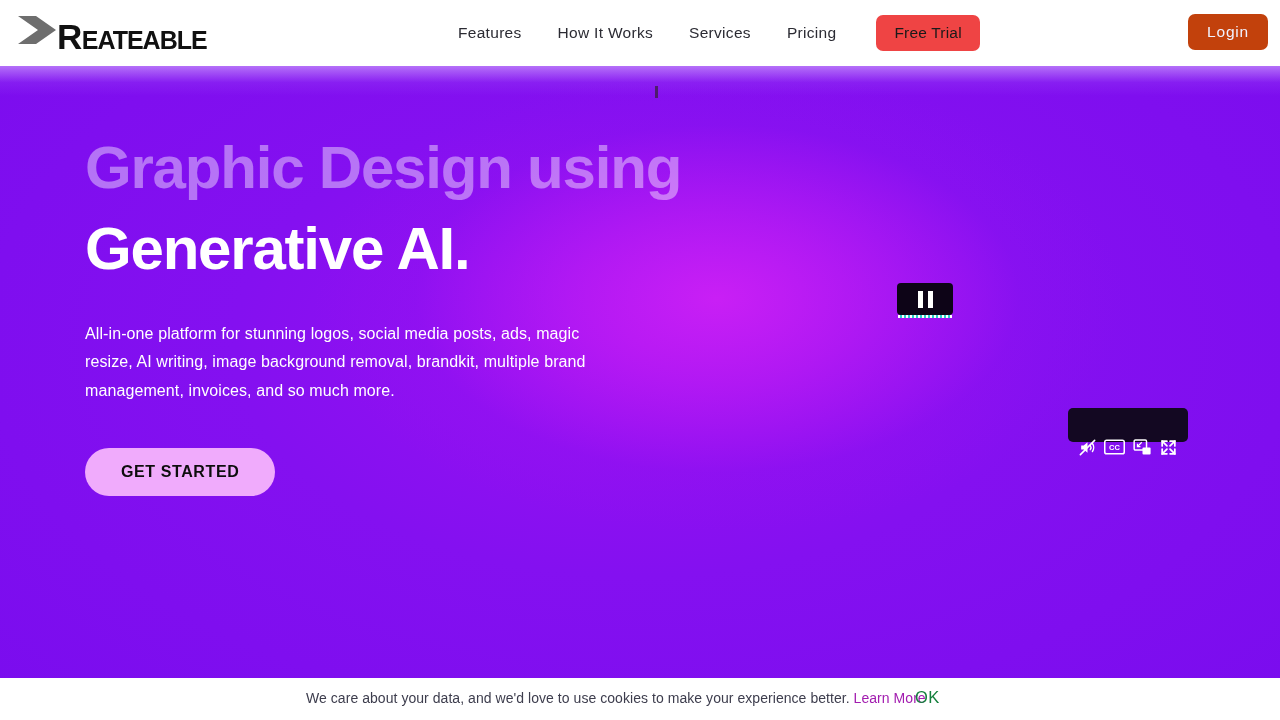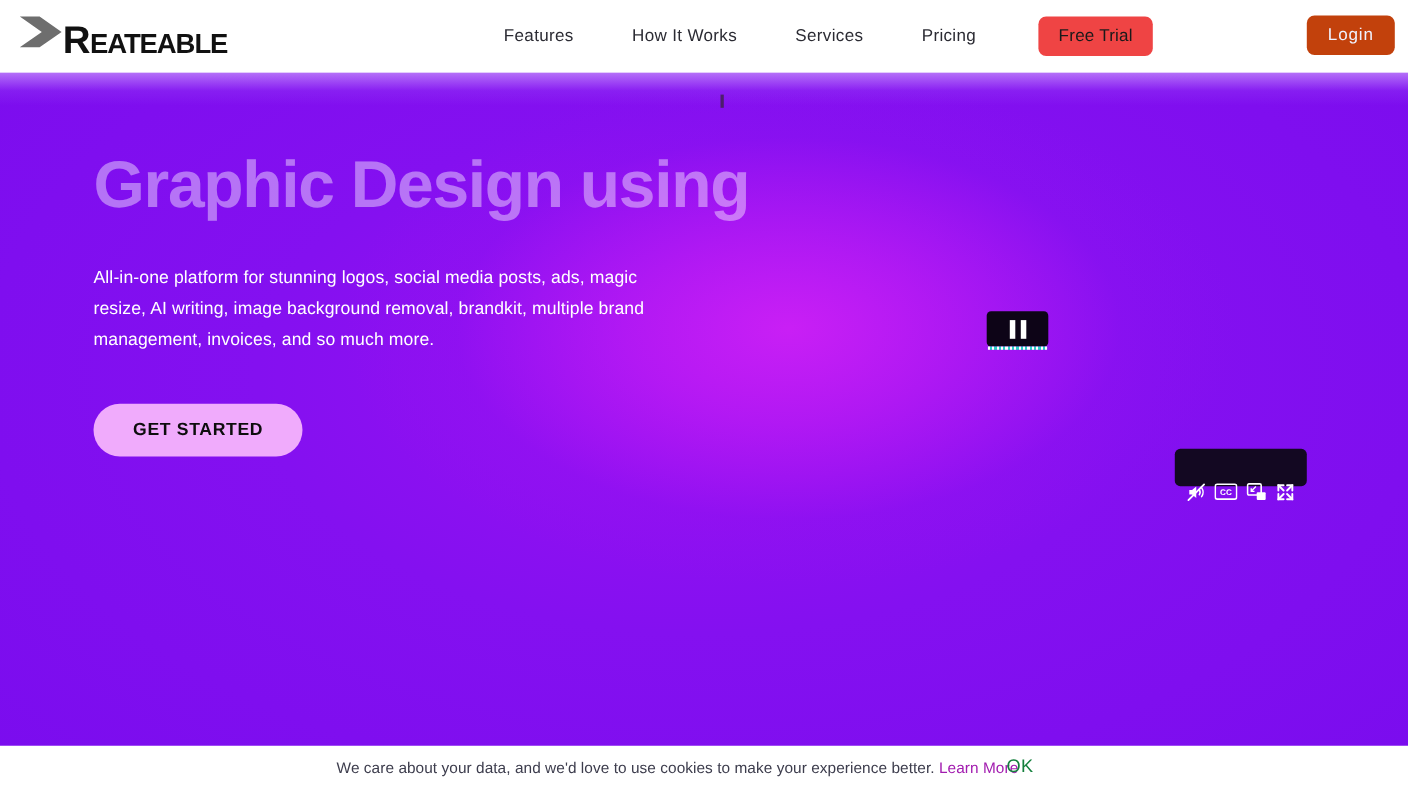--- a/index.html
+++ b/index.html
@@ -33,21 +33,21 @@
     margin-left: -31px;
     margin-bottom: 4px;
     display: flex; align-items: baseline;
   }
   .logo-text .cap { font-size: 35px; }
   .logo-text .rest { font-size: 25px; letter-spacing: -1px; }
 
   .nav {
     position: absolute; left: 440px; top: 0;
     height: 66px;
-    display: flex; align-items: center; gap: 17px; justify-content: center;
+    display: flex; align-items: center; gap: 0px; justify-content: center;
   }
   .nav-item {
     font-size: 15.5px;
     color: #2b2b33;
     letter-spacing: 0.3px;
     padding: 0 18px;
     cursor: pointer;
     white-space: nowrap;
   }
   .btn-free-trial {
@@ -221,20 +221,21 @@
 </div>
 
 <section class="hero">
   <div class="hero-glow"></div>
   <div class="hero-topfade"></div>
   <div class="caret"></div>
 
   <div class="hero-content">
     <h1 class="hero-title">
       <span class="title-muted">Graphic Design using</span>
+      <span class="title-strong">Generative AI.</span>
     </h1>
     <p class="hero-sub">All-in-one platform for stunning logos, social media posts, ads, magic resize, AI writing, image background removal, brandkit, multiple brand management, invoices, and so much more.</p>
     <button class="btn-get-started">GET STARTED</button>
   </div>
 
   <div class="pause-btn">
     <span class="pause-bar"></span>
     <span class="pause-bar"></span>
   </div>
 

